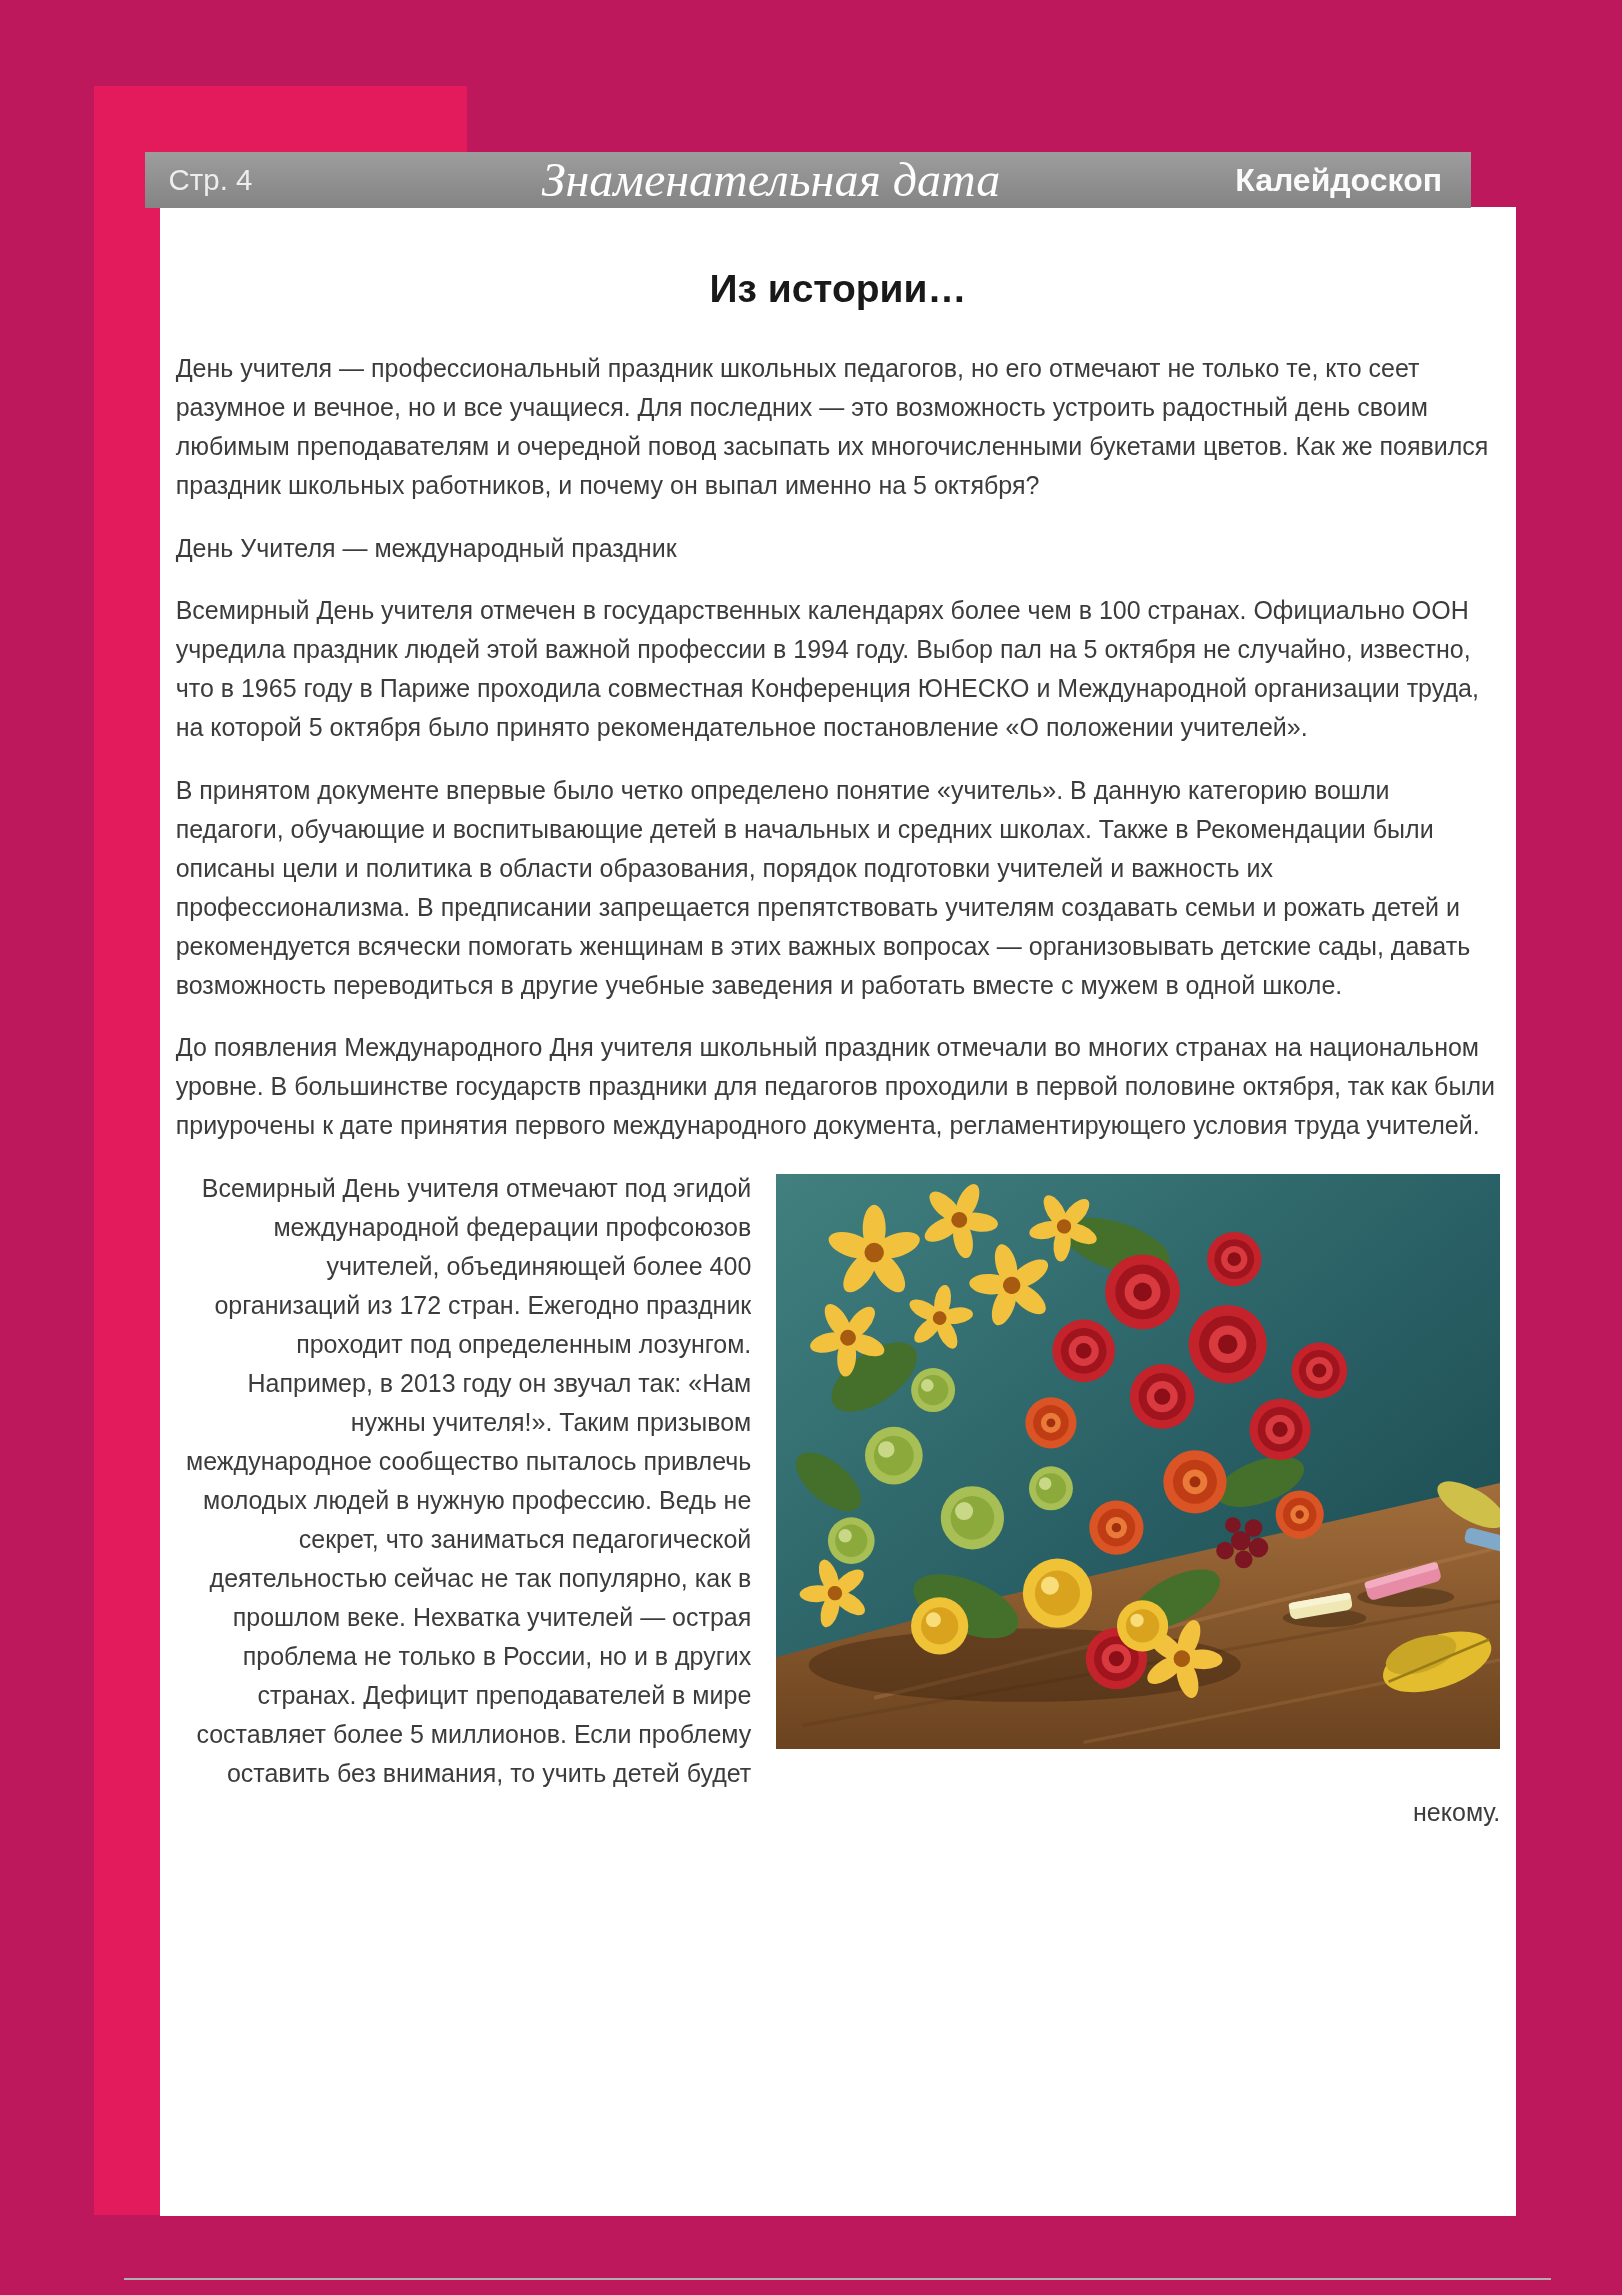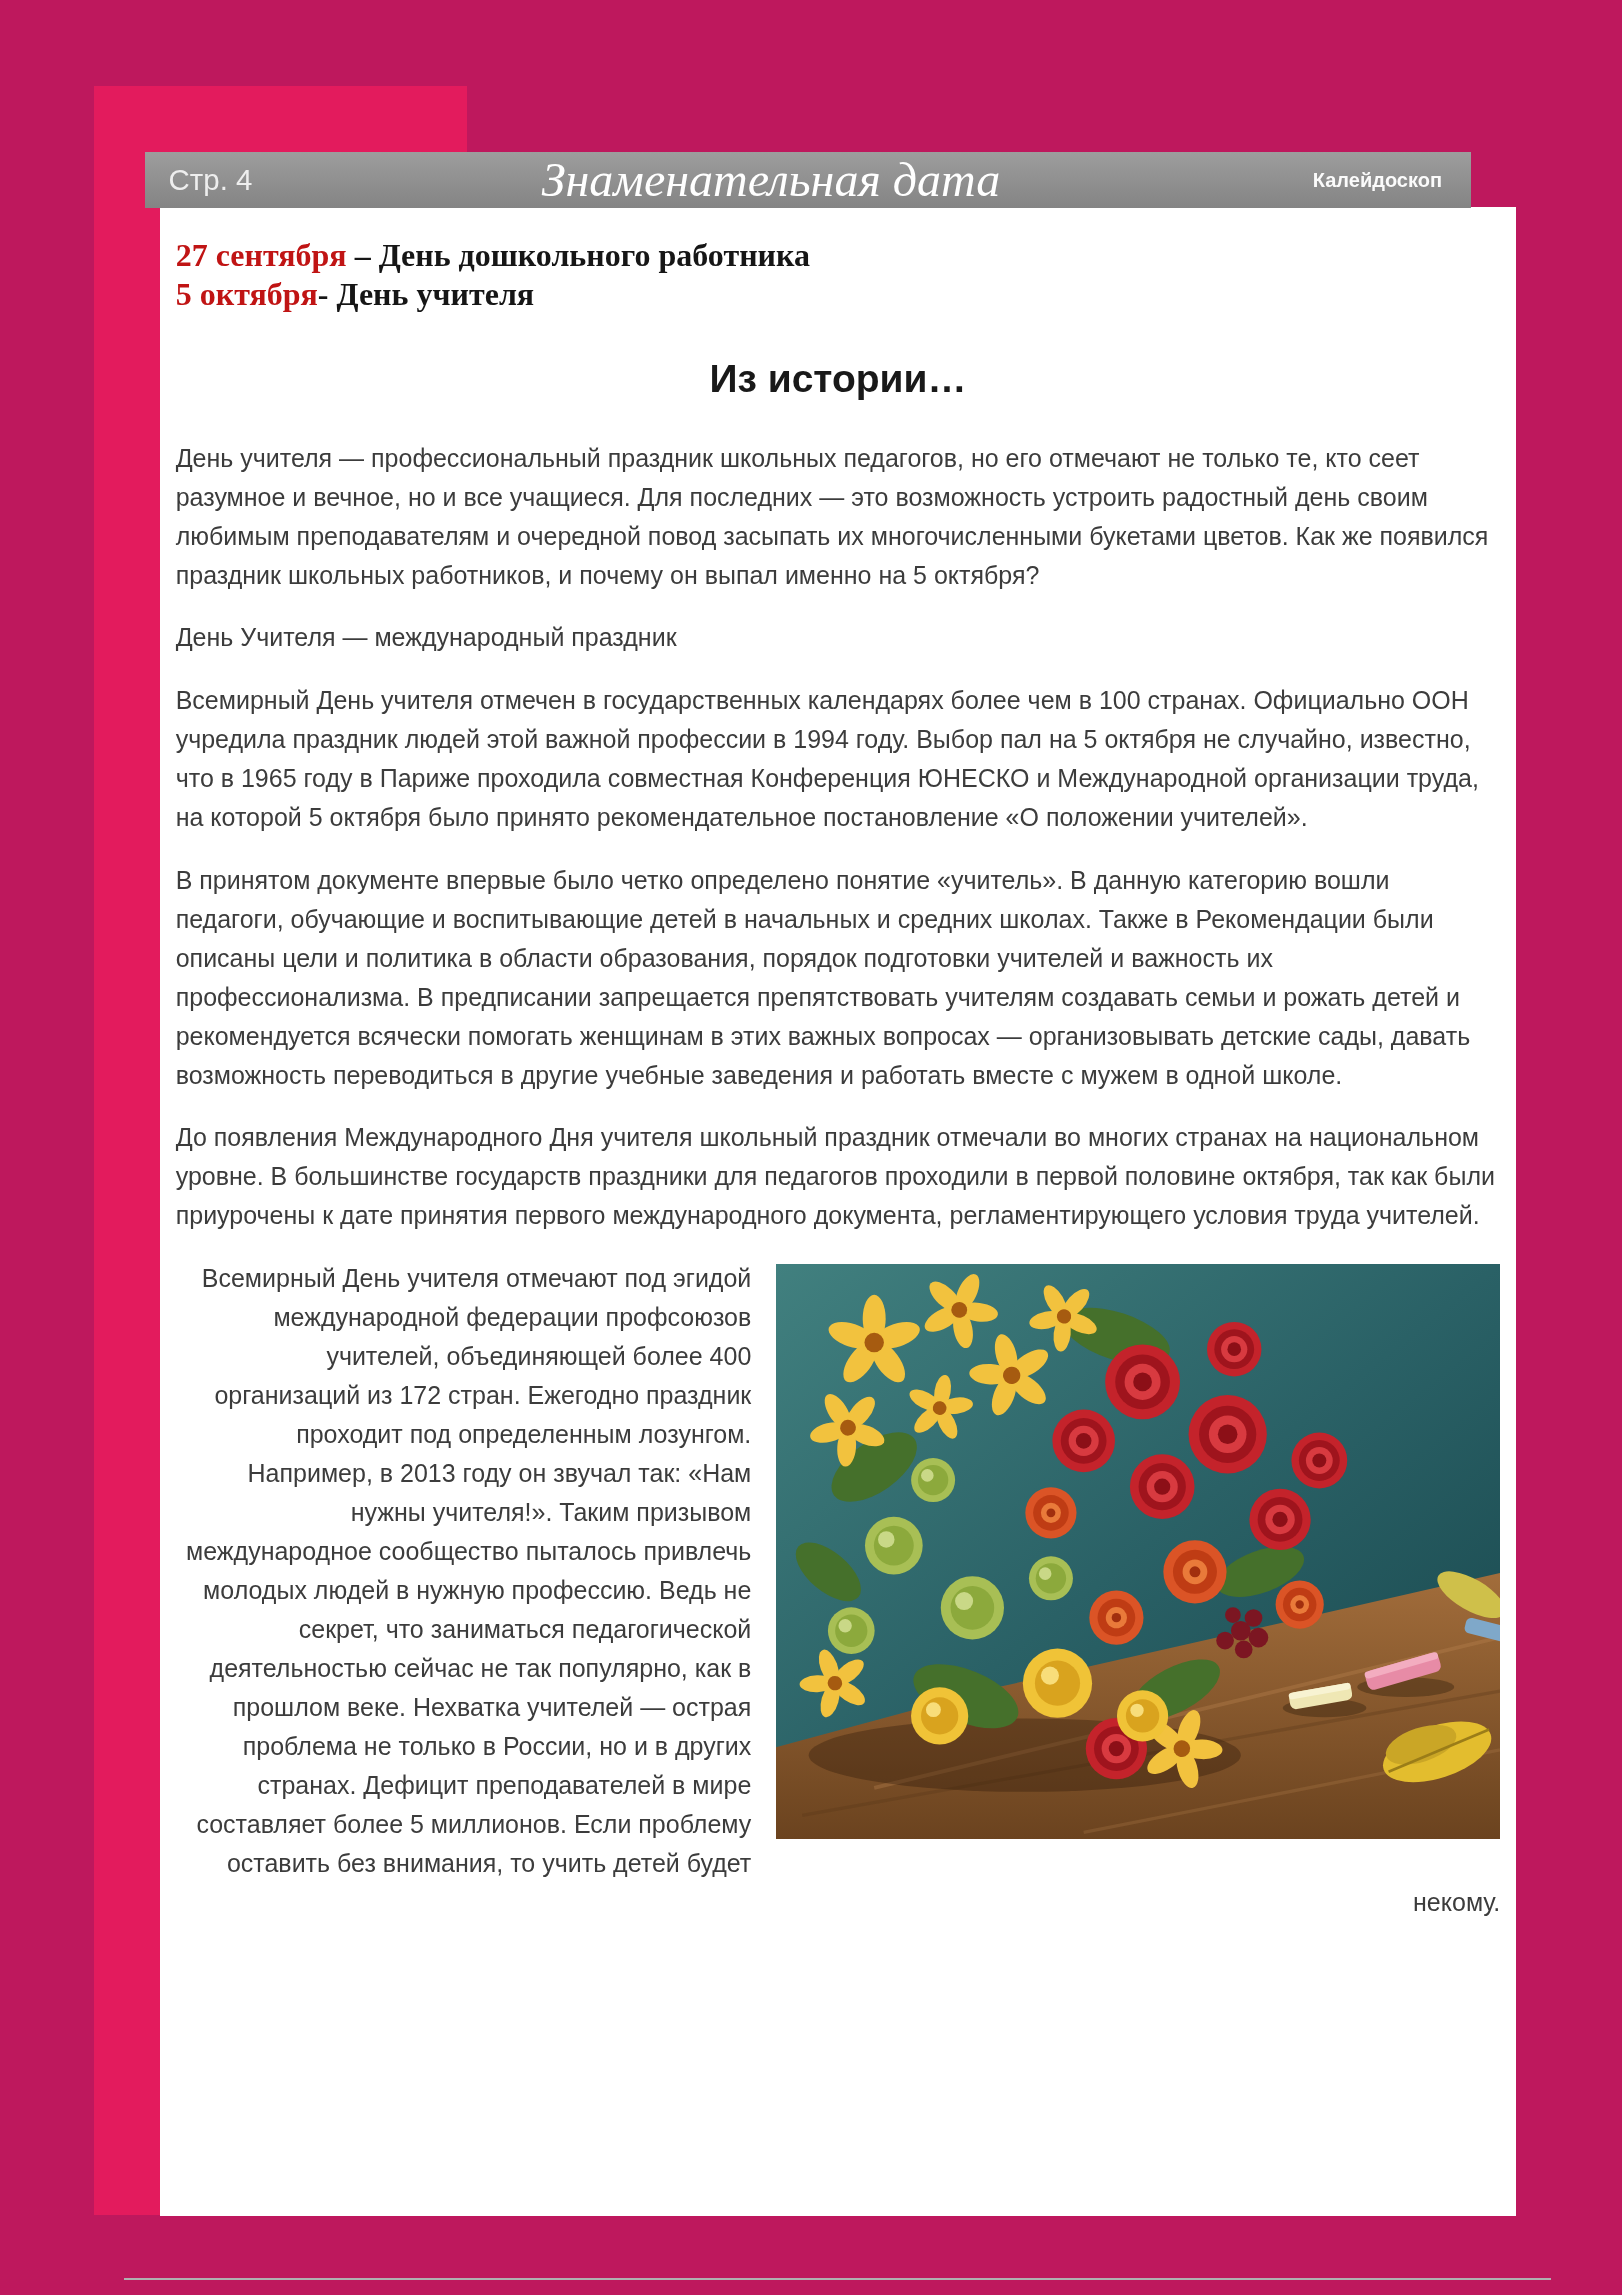--- a/index.html
+++ b/index.html
@@ -7,21 +7,21 @@
   .page { position:relative; width:1623px; height:2295px; background:#be185d; overflow:hidden; }
 
   .pink-block { position:absolute; left:94px; top:86px; width:373px; height:254px; background:#e31b5d; z-index:1; }
   .pink-stripe { position:absolute; left:94px; top:86px; width:66px; height:2129px; background:#e31b5d; z-index:1; }
 
   .paper { position:absolute; left:160px; top:207px; width:1356px; height:2009px; background:#ffffff; z-index:2; padding:17px 15.7px 0 15.7px; }
 
   .header-bar { position:absolute; left:145px; top:152px; width:1326px; height:56px; background:linear-gradient(#9d9d9d,#848484); z-index:3; }
   .page-label { position:absolute; left:23.6px; top:0; line-height:56px; font-size:29.4px; color:#eeeeee; }
   .header-title { position:absolute; left:calc(50% - 37px); transform:translateX(-50%); top:0; line-height:56px; font-family:"Liberation Serif", serif; font-style:italic; font-size:48px; color:#ffffff; white-space:nowrap;text-align:right; }
-  .brand { position:absolute; right:29px; top:0; line-height:56px; font-size:20px; font-weight:bold; color:#fbfbfb; }
+  .brand { position:absolute; right:29px; top:0; line-height:56px; font-size:32px; font-weight:bold; color:#fbfbfb; }
 
   .dates { margin-top:11.8px; font-family:"Liberation Serif", serif; font-weight:bold; font-size:32px; line-height:39px; }
   .date-red { color:#c01414; }
   .date-sep { color:#161616; white-space:pre; }
   .date-label { color:#161616; }
 
   .section-title { font-size:39px; font-weight:bold; color:#191919; text-align:center; margin:43px 0 38px 0; font-family:"Liberation Sans", sans-serif; }
 
   .body-p { font-size:25px; line-height:39px; color:#3c3c3c; margin-bottom:23.6px; }
   .photo-para { overflow:hidden;text-align:right; }
@@ -40,24 +40,20 @@
   <div class="pink-stripe"></div>
 
   <div class="header-bar">
     <span class="page-label">Стр. 4</span>
     <span class="header-title">Знаменательная дата</span>
     <span class="brand">Калейдоскоп</span>
   </div>
 
   <div class="paper">
 
-    <div class="dates">
-      <div class="date-line"><span class="date-red">27 сентября</span><span class="date-sep"> – </span><span class="date-label">День дошкольного работника</span></div>
-      <div class="date-line"><span class="date-red">5 октября</span><span class="date-sep">- </span><span class="date-label">День учителя</span></div>
-    </div>
 
     <h2 class="section-title">Из истории…</h2>
 
     <p class="body-p">День учителя — профессиональный праздник школьных педагогов, но его отмечают не только те, кто сеет разумное и вечное, но и все учащиеся. Для последних — это возможность устроить радостный день своим любимым преподавателям и очередной повод засыпать их многочисленными букетами цветов. Как же появился праздник школьных работников, и почему он выпал именно на 5 октября?</p>
     <p class="body-p">День Учителя — международный праздник</p>
     <p class="body-p">Всемирный День учителя отмечен в государственных календарях более чем в 100 странах. Официально ООН учредила праздник людей этой важной профессии в 1994 году. Выбор пал на 5 октября не случайно, известно, что в 1965 году в Париже проходила совместная Конференция ЮНЕСКО и Международной организации труда, на которой 5 октября было принято рекомендательное постановление «О положении учителей».</p>
     <p class="body-p">В принятом документе впервые было четко определено понятие «учитель». В данную категорию вошли педагоги, обучающие и воспитывающие детей в начальных и средних школах. Также в Рекомендации были описаны цели и политика в области образования, порядок подготовки учителей и важность их профессионализма. В предписании запрещается препятствовать учителям создавать семьи и рожать детей и рекомендуется всячески помогать женщинам в этих важных вопросах — организовывать детские сады, давать возможность переводиться в другие учебные заведения и работать вместе с мужем в одной школе.</p>
     <p class="body-p">До появления Международного Дня учителя школьный праздник отмечали во многих странах на национальном уровне. В большинстве государств праздники для педагогов проходили в первой половине октября, так как были приурочены к дате принятия первого международного документа, регламентирующего условия труда учителей.</p>
 
     <div class="body-p photo-para">

